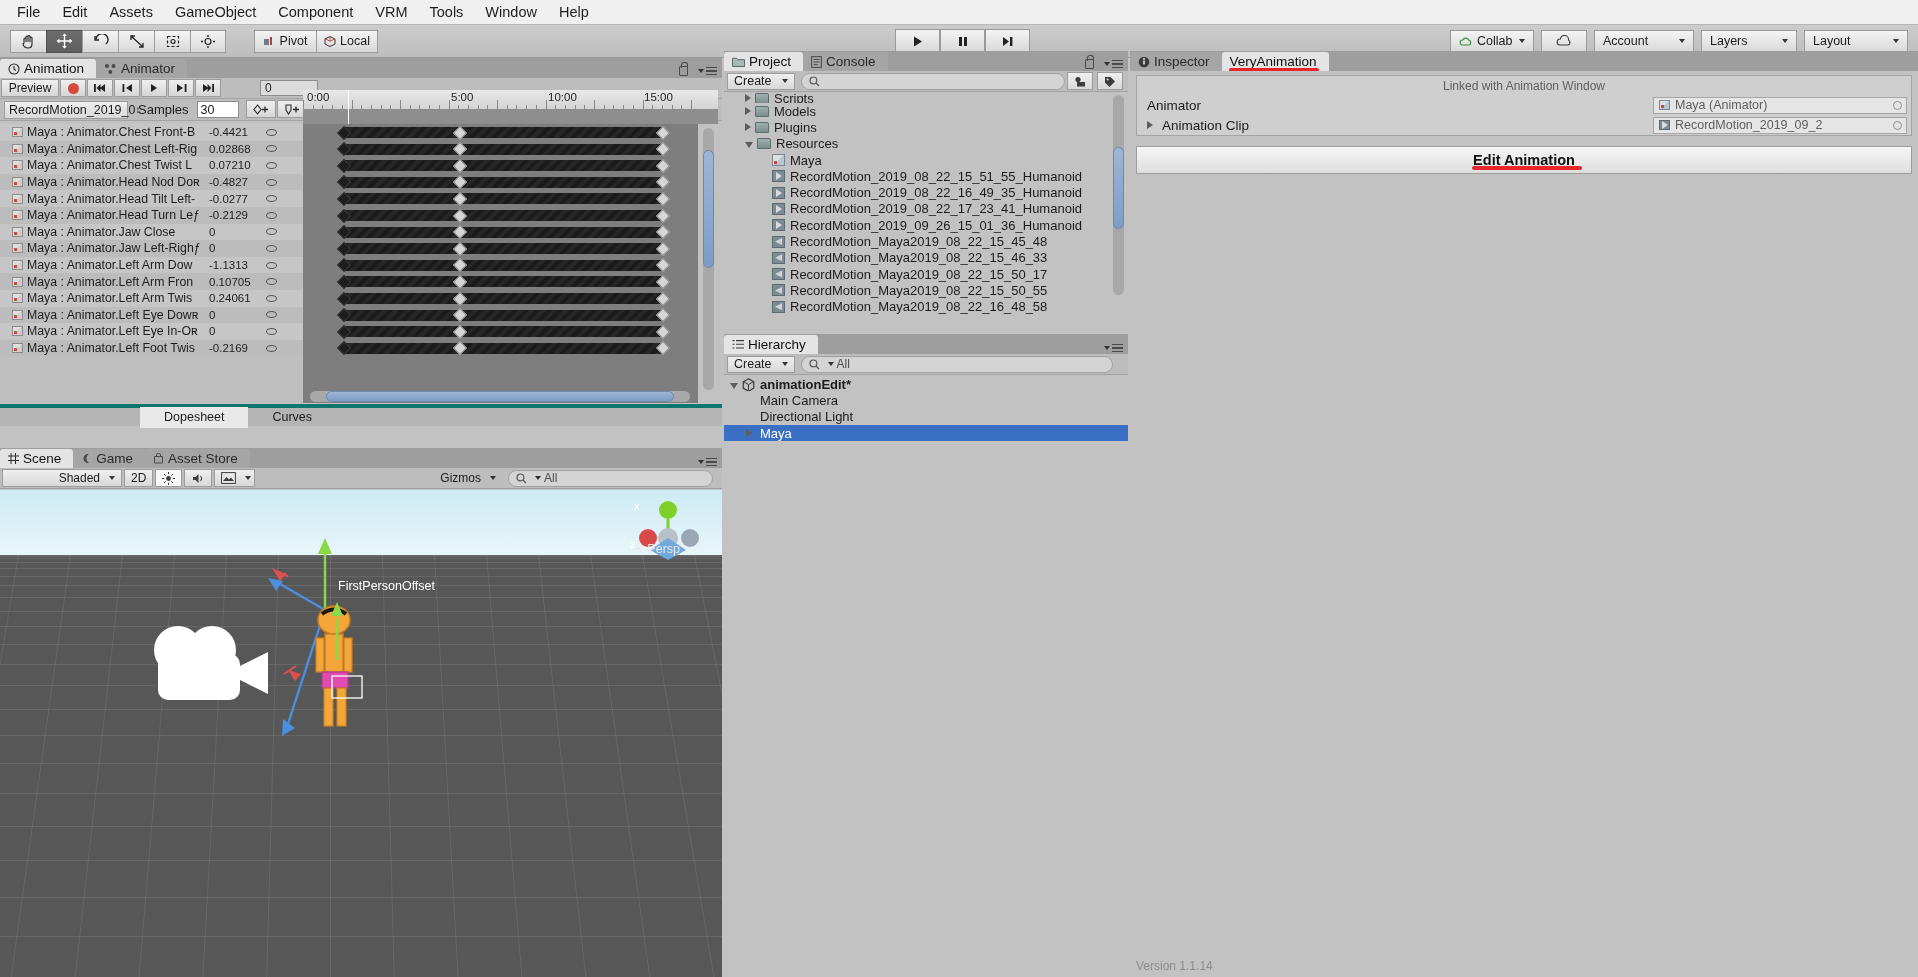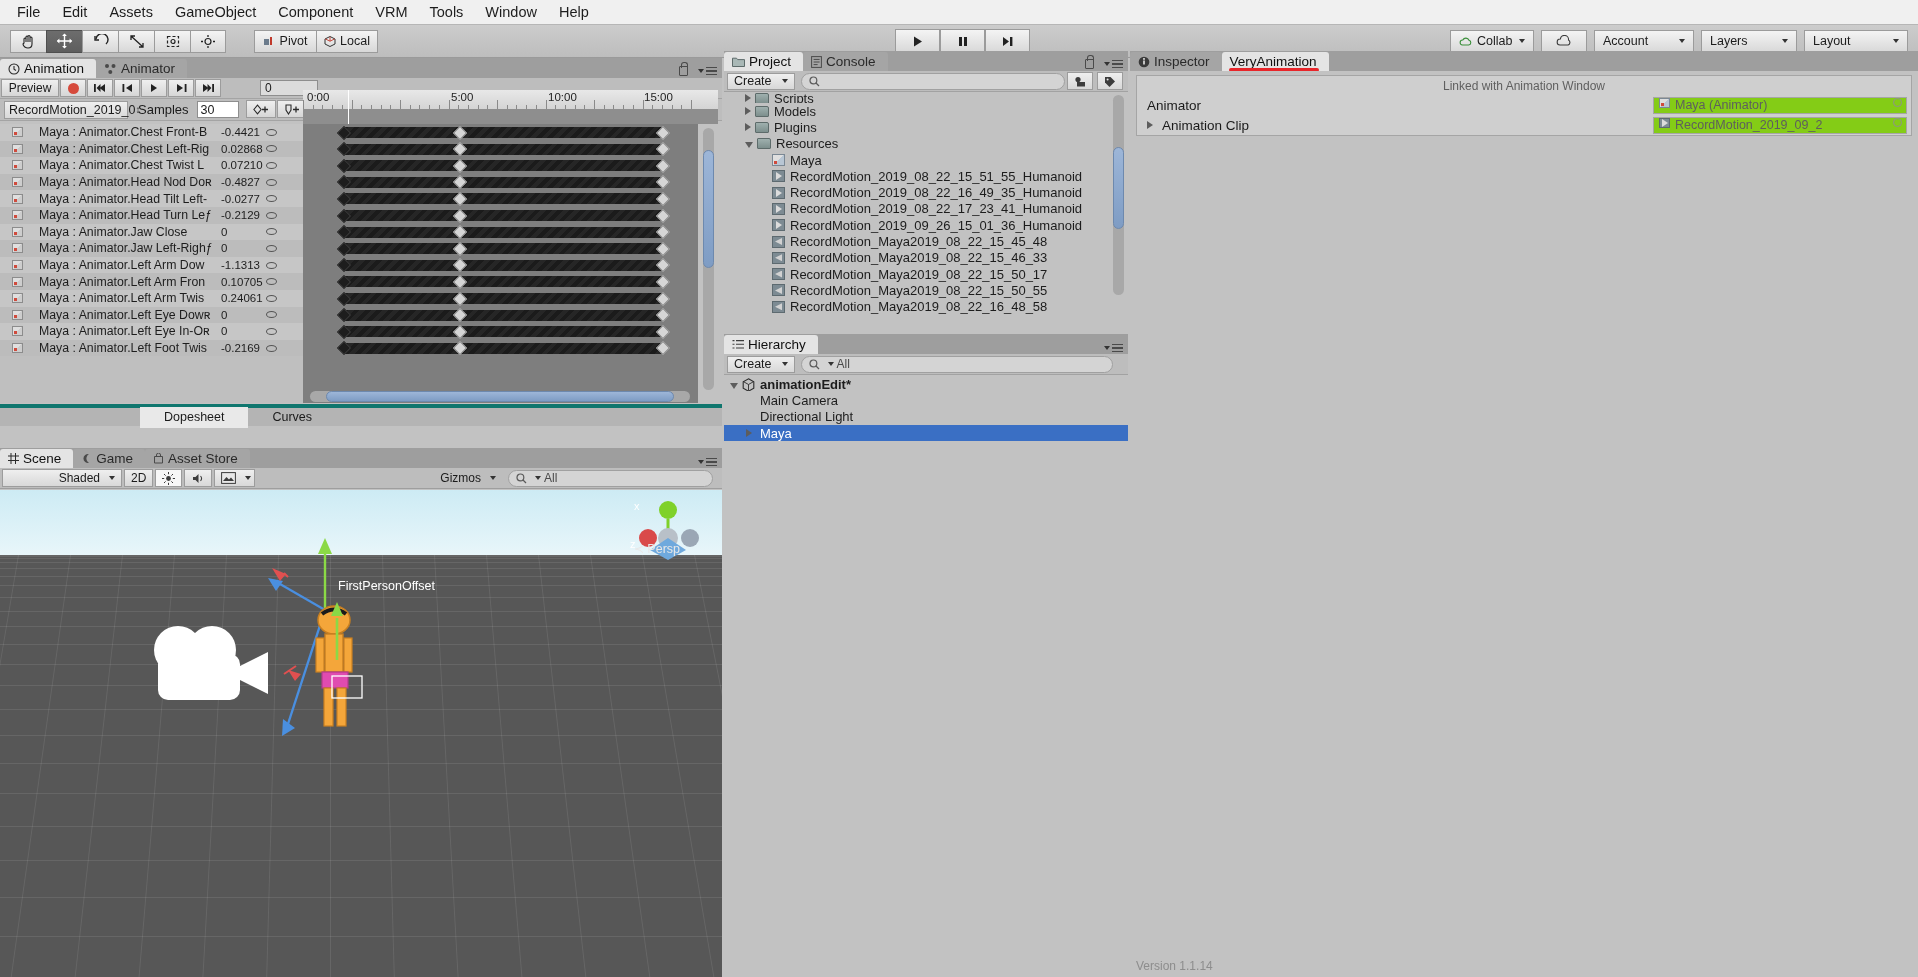--- a/index.html
+++ b/index.html
@@ -72,21 +72,21 @@
   .samples-in { margin-left:8px; width:42px;height:17px;background:#ffffff;border:1px solid #8e8e8e;
                 font-size:12.5px;padding:0 3px;display:flex;align-items:center;}
   .frame-in { position:absolute; left:260px; top:2px; width:58px;height:16px;background:#dcdcdc;
               border:1px solid #8e8e8e;font-size:12px;display:flex;align-items:center;padding-left:4px;}
   .curvebtns { position:absolute; left:245px; top:1px; display:flex; }
   .proplist { position:absolute; left:0; top:66px; width:303px; height:279px; background:#bfbfbf; overflow:hidden;}
   .prow { height:16.6px; display:flex; align-items:center; font-size:12.3px; color:#1d1d1d;
           padding-left:12px; position:relative; cursor:default;}
   .prow:nth-child(odd) { background:#c6c6c6; }
   .prow:nth-child(even) { background:#bcbcbc; }
-  .prow .pname { white-space:nowrap; overflow:hidden; width:182px;margin-left:12px; }
+  .prow .pname { white-space:nowrap; overflow:hidden; width:182px; }
   .prow .pval { font-size:11.5px; width:56px; text-align:left; }
   .prow .pdot { position:absolute; right:26px; width:11px;height:7px;border:1.4px solid #555;border-radius:50%;}
   .pico { width:11px;height:10px;margin-right:4px;flex:none;
           background:linear-gradient(135deg,#dfdfdf 50%,#cdcdcd 50%); border:1px solid #8c8c8c; position:relative;}
   .pico:after{content:"";position:absolute;left:1px;bottom:1px;width:3px;height:3px;background:#d04a3c;}
   .dope { position:absolute; left:303px; top:66px; width:395px; height:279px; background:#7e7e7e; overflow:hidden;}
   .key-row { position:absolute; left:0; height:16.6px; }
   .key-bar { position:absolute; top:3px; height:11px;
              background:repeating-linear-gradient(135deg,#1b1b1b 0 4px,#262626 4px 8px); }
   .key-dia { position:absolute; top:3.5px; width:10px;height:10px;background:#1d1d1d;
@@ -162,22 +162,22 @@
   .unityico { width:13px;height:13px;margin-right:5px;flex:none; }
   .hrow.root { font-weight:bold; }
 
   
   #inspWin { left:1130px; top:51px; width:788px; height:926px; }
   .insp-body { position:absolute; left:0; top:20px; width:788px; height:906px; background:#c2c2c2; }
   .box { margin:4px 6px 0 6px; background:#cfcfcf; border:1px solid #a5a5a5; }
   .linked-lab { text-align:center; font-size:12px; color:#5f5f5f; padding:3px 0 2px; }
   .fieldrow { display:flex; align-items:center; height:20px; padding:0 4px 0 10px; font-size:13.5px;}
   .fieldrow .lbl { flex:1; display:flex; align-items:center; gap:5px;}
-  .objfield { width:254px; height:17px; background:#84cc16; border:1px solid #a6a6a6;
-              display:flex; align-items:flex-start; gap:5px; padding-left:5px; font-size:12.5px; color:#5e5e5e;}
+  .objfield { width:254px; height:17px; background:#e5e5e5; border:1px solid #a6a6a6;
+              display:flex; align-items:center; gap:5px; padding-left:5px; font-size:12.5px; color:#5e5e5e;}
   .objfield .xtra { margin-left:auto; margin-right:4px; width:9px;height:9px;border:1px solid #8f8f8f;border-radius:50%;}
   .editbtn { margin:10px 6px 0 6px; height:28px; background:linear-gradient(#f6f6f6,#dedede);
              border:1px solid #9c9c9c; display:flex; align-items:center; justify-content:center;
              font-size:14.5px; font-weight:bold; color:#111; position:relative; cursor:default;}
   .underline { position:absolute; height:4px; background:#e8252a; border-radius:2px; }
   .version { position:absolute; left:6px; bottom:4px; font-size:12px; color:#8d8d8d; }
   .tabunderline { position:absolute; height:4px; background:#e8252a; border-radius:2px; }
   .lock { width:9px;height:10px; border:1.5px solid #4a4a4a; border-radius:1px; position:relative;}
   .lock:after{content:"";position:absolute;left:1px;top:-5px;width:5px;height:5px;border:1.5px solid #4a4a4a;border-bottom:none;border-radius:3px 3px 0 0;}
   .hamb { display:flex;flex-direction:column;gap:2px; }
@@ -1031,18 +1031,22 @@
             <span>Animation Clip</span>
           </span>
           <span class="objfield">
             <span class="animicon" style="width:11px;height:10px;margin:0;"></span>
             <span>RecordMotion_2019_09_2</span>
             <span class="xtra"></span>
           </span>
         </div>
       </div>
 
+      <div class="editbtn">
+        <span>Edit Animation</span>
+        <span class="underline" style="width:110px;left:50%;margin-left:-52px;bottom:3px;"></span>
+      </div>
 
       <div class="version">Version 1.1.14</div>
     </div>
   </div>
 
 </div>
 
 </body></html>

